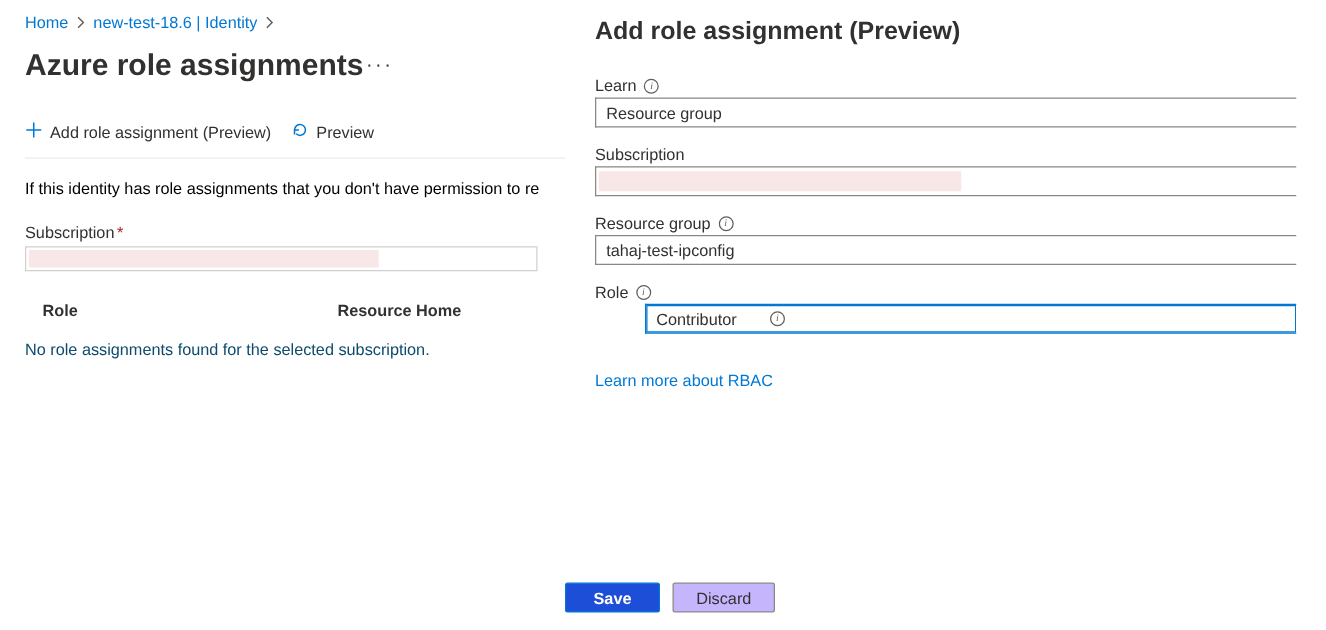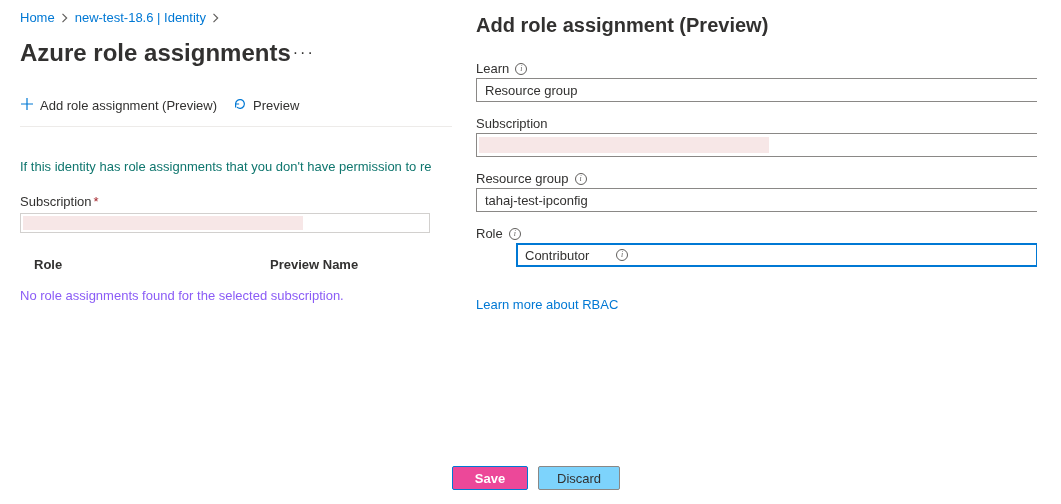--- a/index.html
+++ b/index.html
@@ -17,53 +17,53 @@
   
   .page-title-row { display: flex; align-items: center; gap: 2px; margin-top: 14px; }
   .page-title { font-size: 24px; font-weight: 600; color: #323130; }
   .title-dots { color: #323130; font-size: 16px; letter-spacing: 2px; cursor: pointer; }
 
   
   .cmd-bar { display: flex; align-items: center; gap: 16px; margin-top: 30px; padding-bottom: 12px; border-bottom: 1px solid #edebe9; }
   .cmd-item { display: flex; align-items: center; gap: 6px; color: #323130; cursor: pointer; }
   .cmd-item .ic { color: #0078d4; }
 
-  .info-text { margin-top: 32px; color: #0f766e; white-space: nowrap; overflow: hidden; }
+  .info-text { margin-top: 16px; color: #000000; white-space: nowrap; overflow: hidden; }
 
   .sub-label { margin-top: 20px; }
   .req-star { color: #a4262c; margin-left: 2px; }
 
   .sub-box { margin-top: 4px; width: 410px; height: 20px; border: 1px solid #d2d0ce; background: #fff; display: flex; align-items: center; }
   .sub-box .redact { width: 280px; height: 14px; background: #f7e7e7; margin-left: 2px; }
 
   .table-head { display: flex; margin-top: 16px; padding: 8px 0; }
   .th-role { width: 250px; padding-left: 14px; font-weight: 600; }
   .th-res { font-weight: 600; }
-  .no-rows { margin-top: 8px; color: #8b5cf6; }
+  .no-rows { margin-top: 8px; color: #0c4a6e; }
 
   
   .panel-top { padding: 14px 24px 0 24px; flex: 1; overflow: hidden; }
   .panel-title { font-size: 20px; font-weight: 600; margin-bottom: 24px; }
   .field-group { margin-bottom: 14px; }
   .field-label { display: flex; align-items: center; gap: 6px; margin-bottom: 2px; color: #323130; }
   .info-ic { display: inline-flex; width: 12px; height: 12px; border: 1px solid #605e5c; border-radius: 50%; align-items: center; justify-content: center; font-size: 8px; color: #605e5c; font-style: italic; font-family: Georgia, serif; line-height: 1; cursor: default; }
   .info-ic::before { content: "i"; }
   .field-input { width: 100%; height: 24px; border: 1px solid #8a8886; border-right: none; padding: 2px 8px; font-family: inherit; font-size: 13px; color: #323130; background: #fff; }
   .field-input.focused { border: 1px solid #0078d4; border-right: none; box-shadow: inset 0 0 0 1px #0078d4; }
   .redact-input { width: 100%; height: 24px; border: 1px solid #8a8886; border-right: none; display: flex; align-items: center; background: #fff; }
   .redact-input .redact { width: 290px; height: 16px; background: #f7e7e7; margin-left: 2px; }
   .role-row { position: relative; margin-left: 40px; }
   .role-row .info-ic.inline { position: absolute; left: 100px; top: 50%; transform: translateY(-50%); pointer-events: none; }
 
   .learn-link { color: #0078d4; text-decoration: none; cursor: pointer; display: inline-block; margin-top: 16px; }
 
   .panel-footer { padding: 8px 24px 14px 0; display: flex; gap: 10px; }
   .btn { height: 24px; min-width: 76px; padding: 0 18px; font-family: inherit; font-size: 13px; border-radius: 2px; cursor: pointer; }
-  .btn-primary { background: #ec4899; border: 1px solid #0078d4; color: #fff; font-weight: 600; }
-  .btn-secondary { background: #7dd3fc; border: 1px solid #8a8886; color: #323130; }
+  .btn-primary { background: #1d4ed8; border: 1px solid #0078d4; color: #fff; font-weight: 600; }
+  .btn-secondary { background: #c4b5fd; border: 1px solid #8a8886; color: #323130; }
 
   svg.chev { width: 8px; height: 10px; }
 </style>
 </head>
 <body>
 
 <div class="app">
 
   <div class="left-pane">
     <nav class="breadcrumb">
@@ -110,21 +110,21 @@
 
     <div class="sub-label">
       <span>Subscription</span><span class="req-star">*</span>
     </div>
     <div class="sub-box">
       <div class="redact"></div>
     </div>
 
     <div class="table-head">
       <div class="th-role">Role</div>
-      <div class="th-res">Preview Name</div>
+      <div class="th-res">Resource Home</div>
     </div>
     <div class="no-rows">No role assignments found for the selected subscription.</div>
   </div>
 
   <div class="right-pane">
     <div class="panel-top">
       <h2 class="panel-title">Add role assignment (Preview)</h2>
 
       <div class="field-group">
         <div class="field-label">

